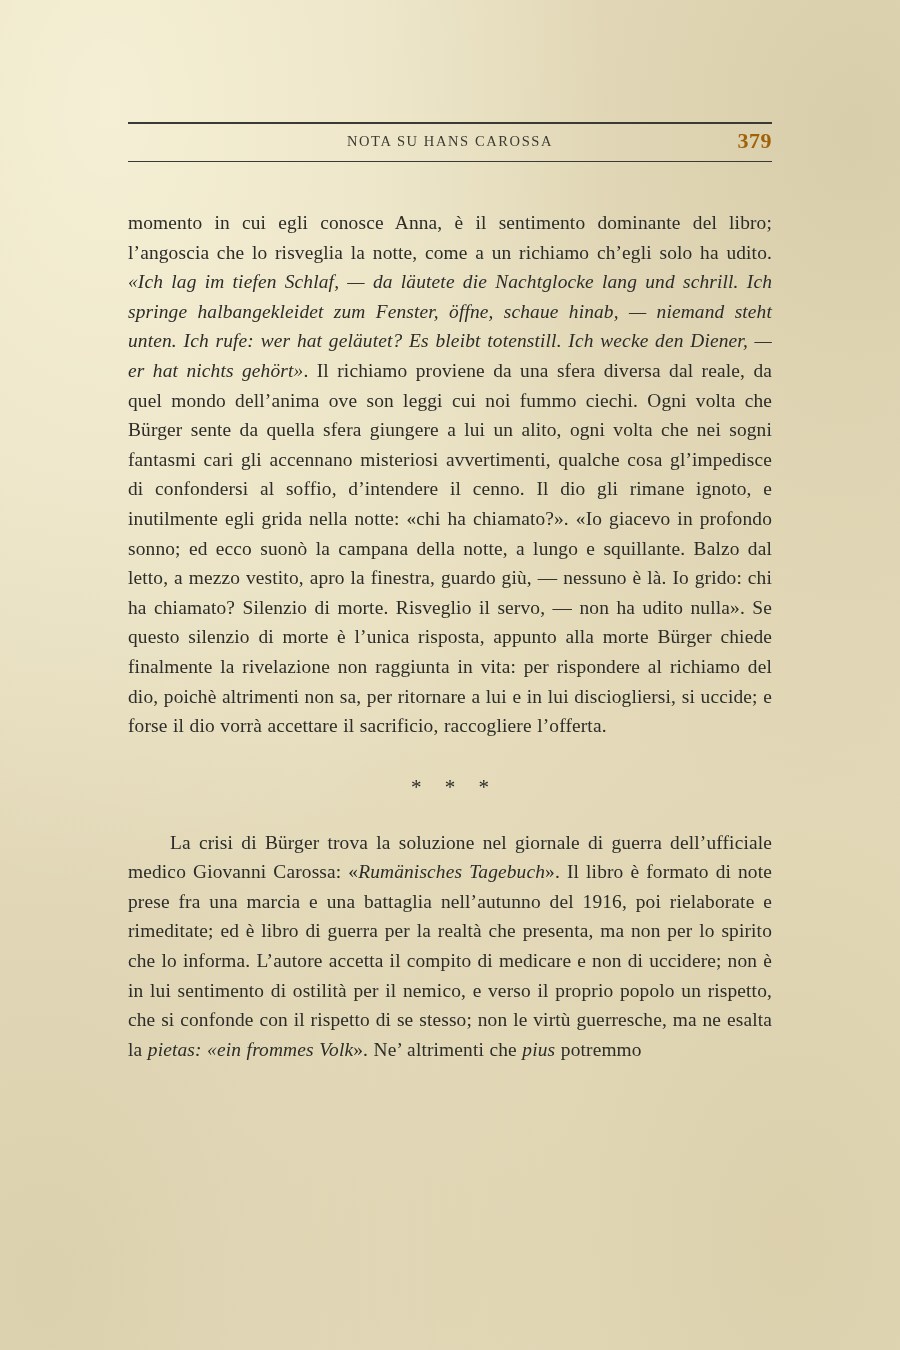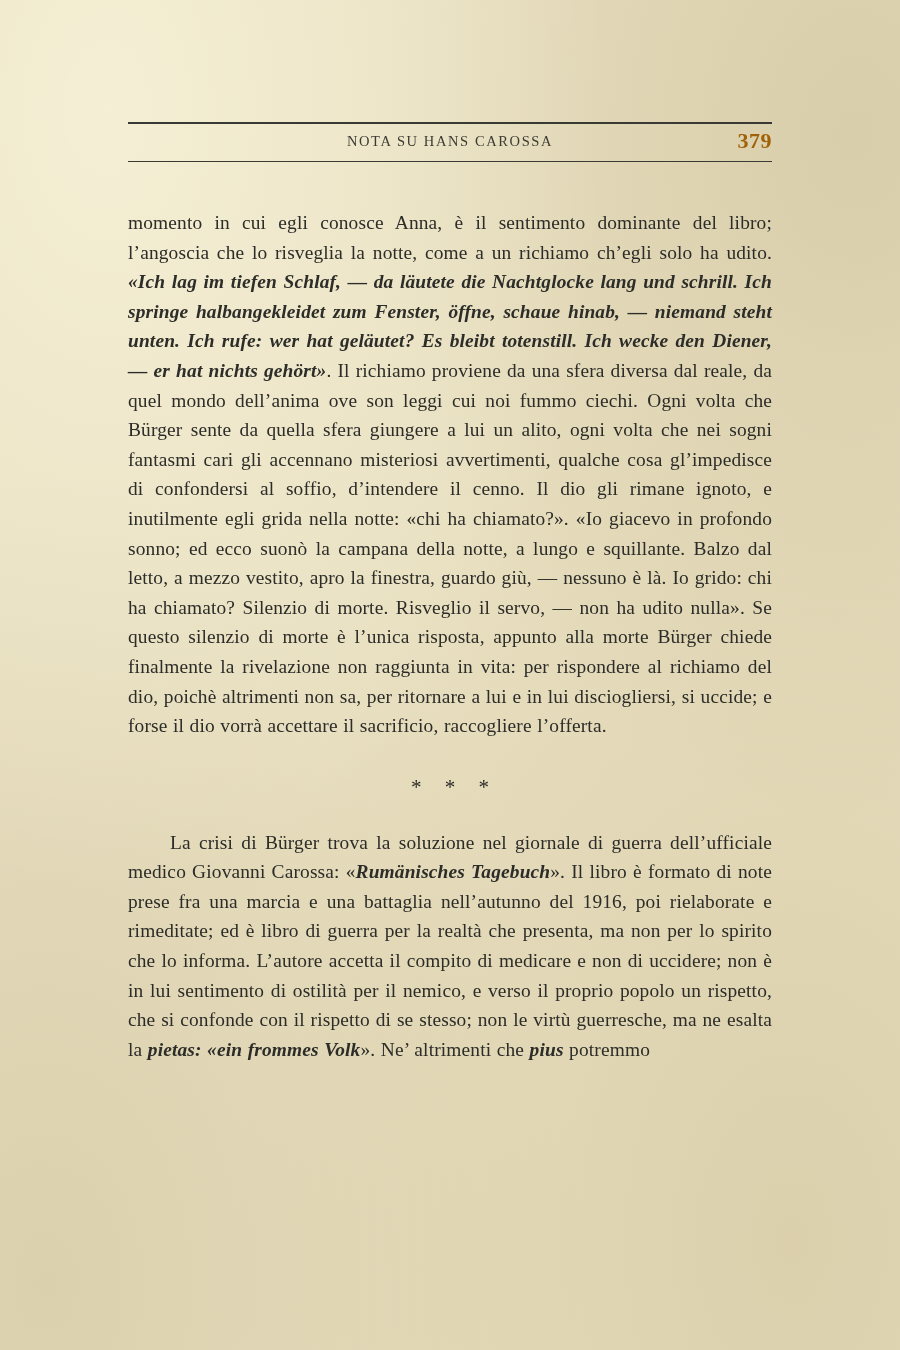--- a/index.html
+++ b/index.html
@@ -87,21 +87,20 @@
     text-justify: inter-word;
     color: #2c2c28;
     letter-spacing: 0.15px;
     word-spacing: 0.5px;
   }
   p.para.indent {
     text-indent: 42px;
   }
   .ital {
     font-style: italic;
-    font-weight: bold;
   }
   .dingbat {
     text-align: center;
     font-size: 21px;
     letter-spacing: 9px;
     color: #2c2c28;
     margin: 34px 0 28px 0;
     padding-left: 9px;
   }
 </style>

